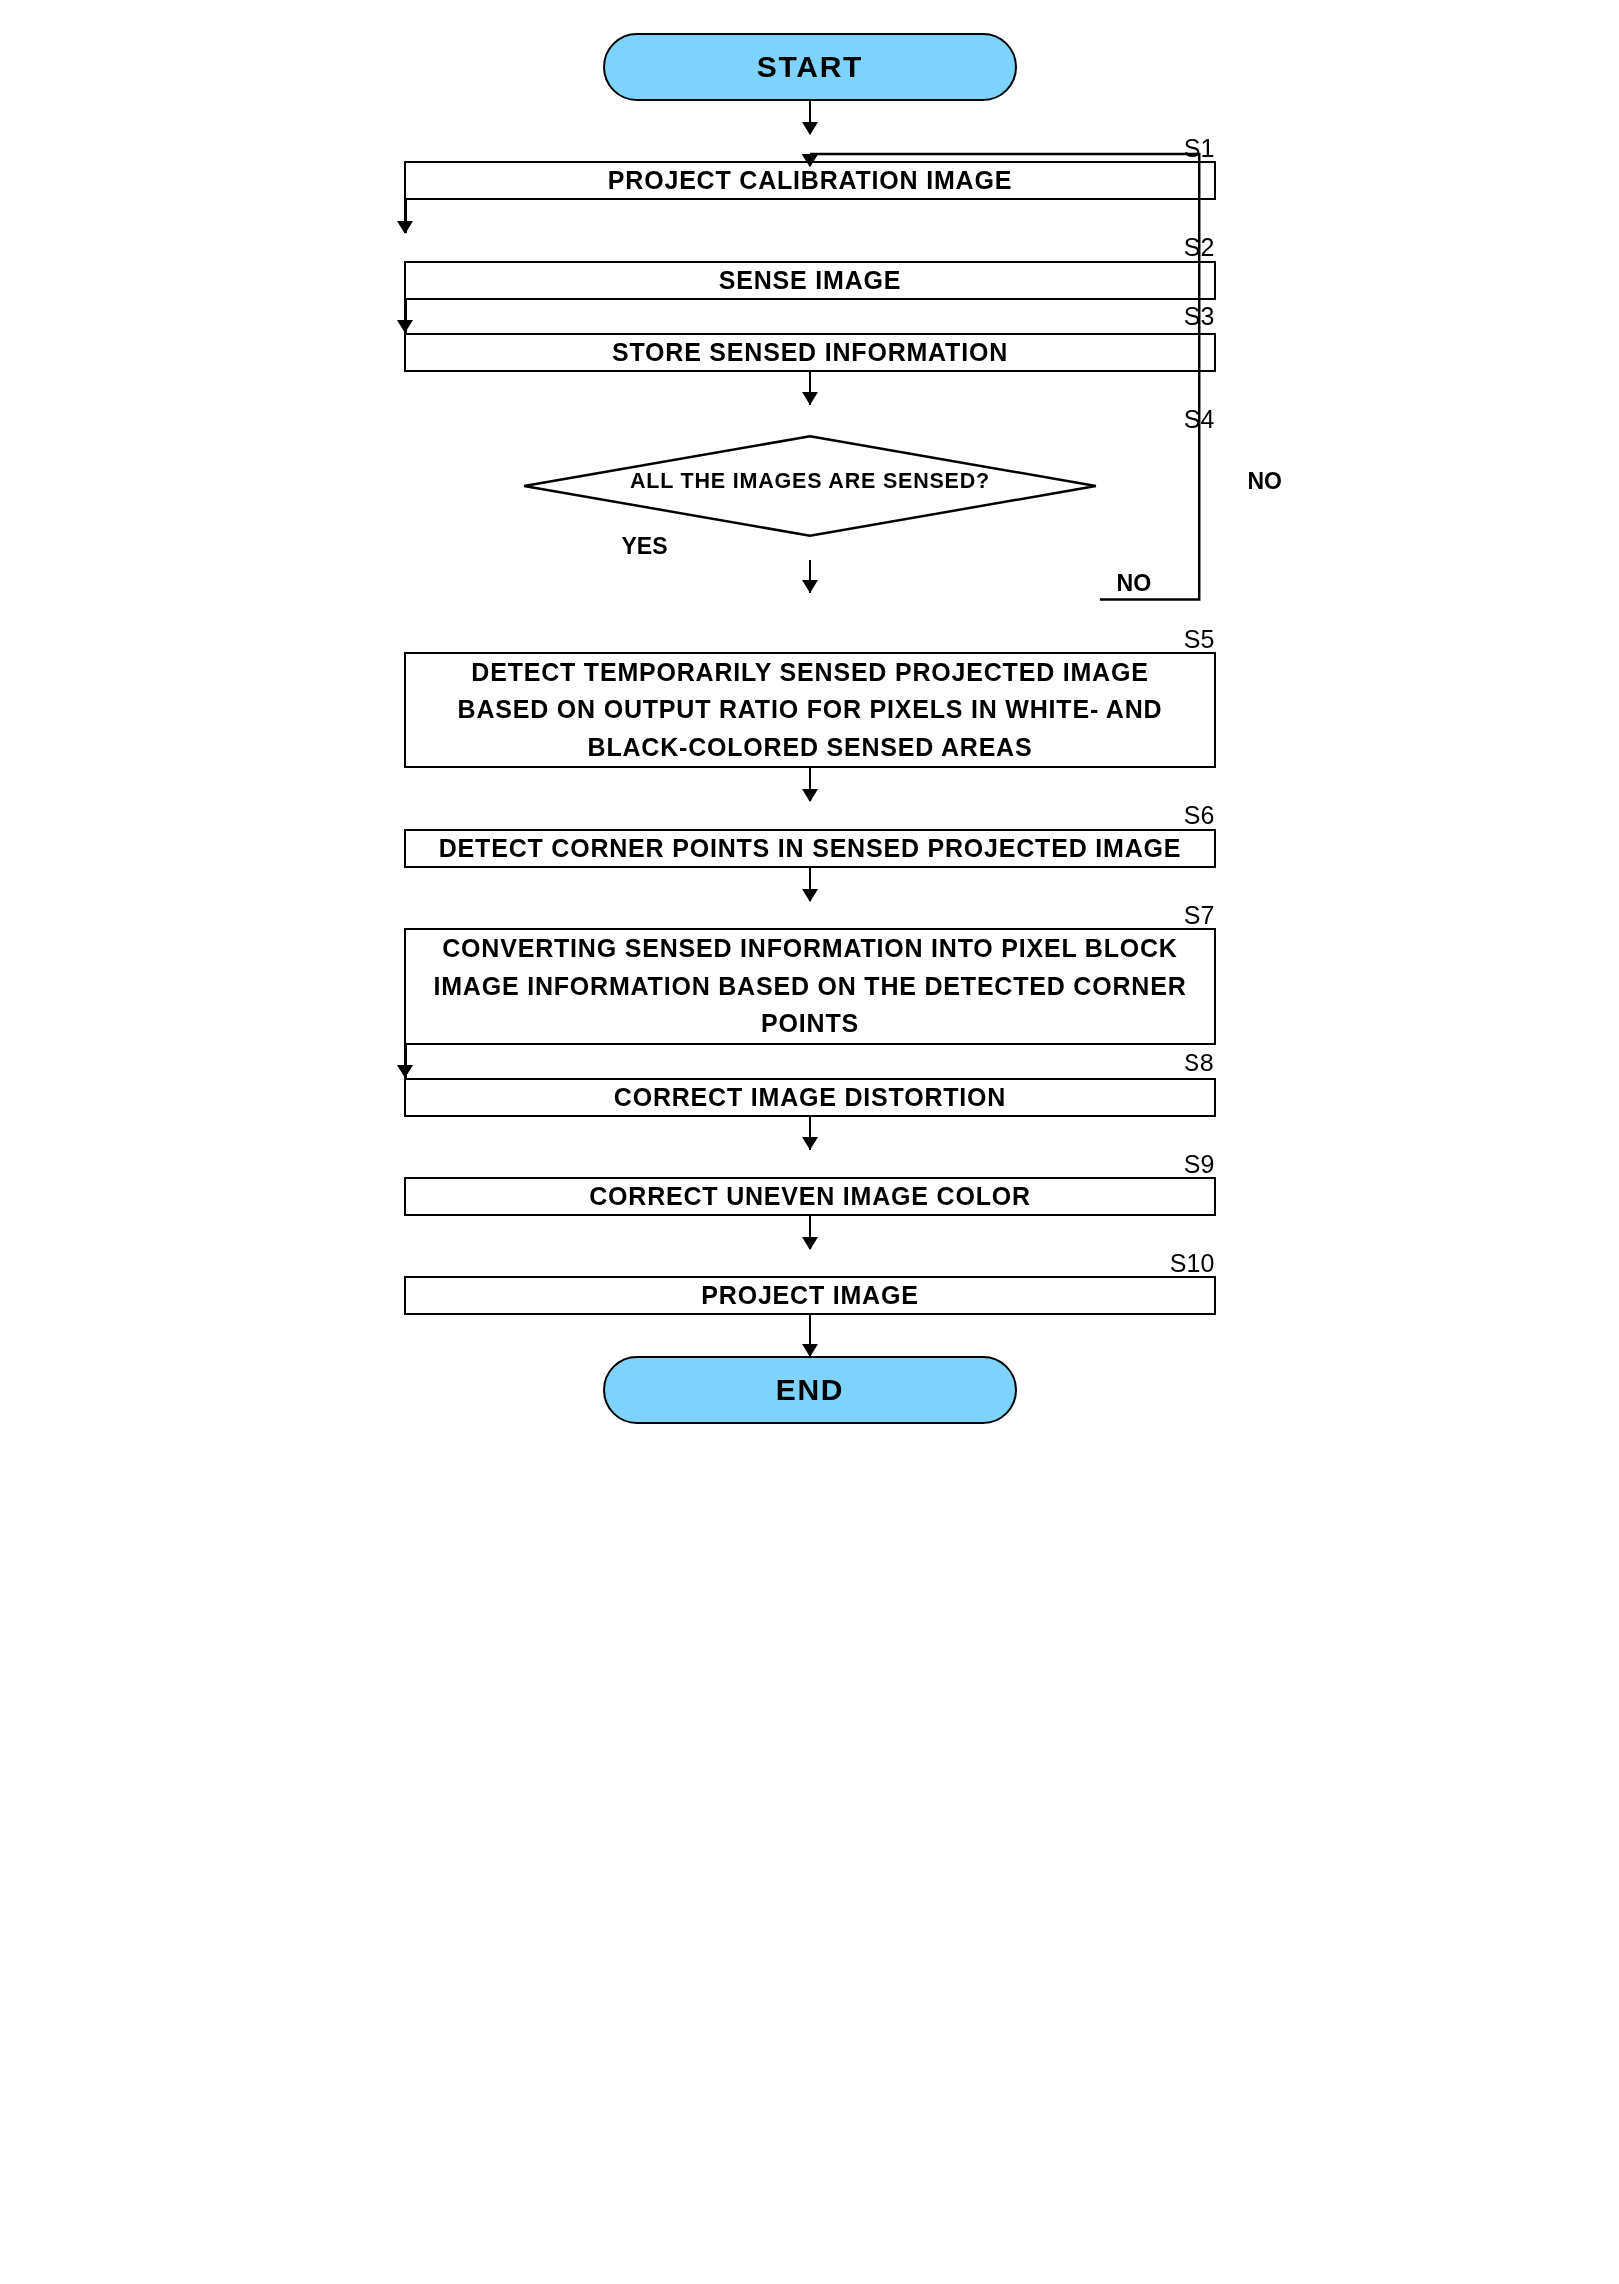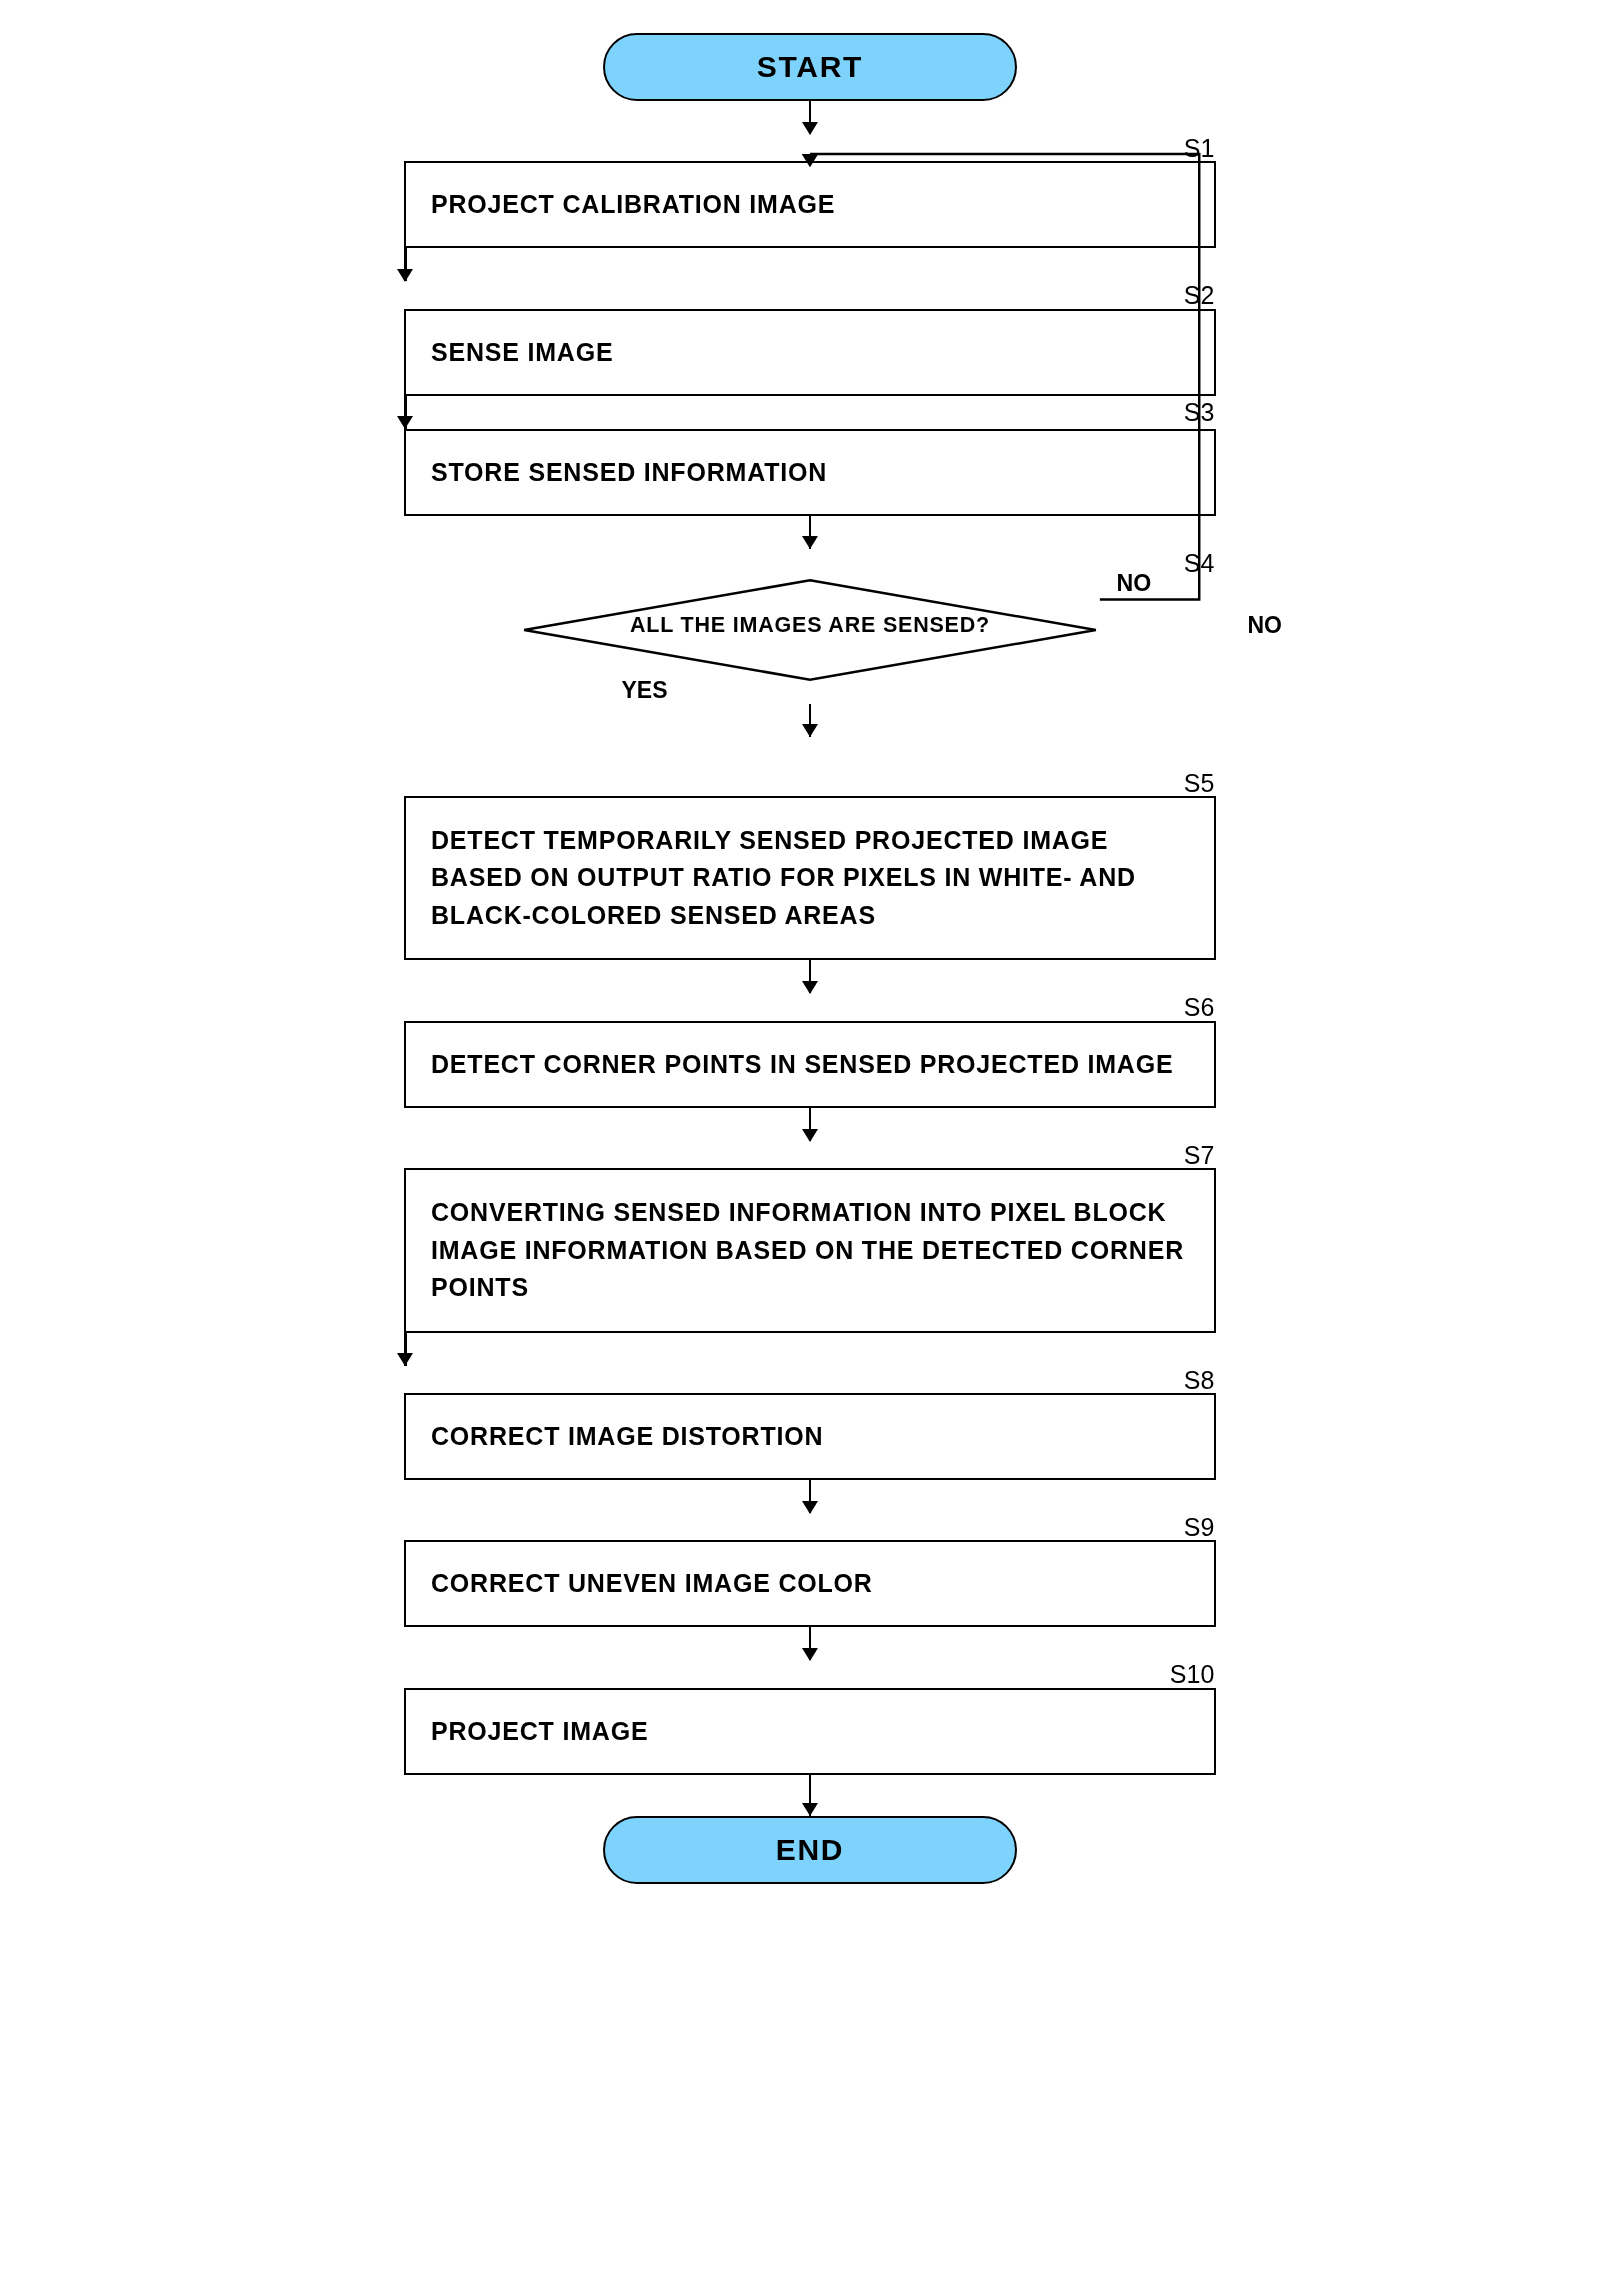--- a/index.html
+++ b/index.html
@@ -28,21 +28,22 @@
       text-align: center;
       font-size: 30px;
       font-weight: bold;
       min-width: 414px;
       background: #7dd3fc;
       letter-spacing: 1.7px;
     }
     
     .node-rect {
       border: 2.5px solid #000;
-      padding: 24px 25px;
+      padding: 0 25px;
+      text-align: center;
       font-size: 25px;
       font-weight: bold;
       width: 812px;
       background: #fff;
       letter-spacing: 0.8px;
       line-height: 1.4;
     }
     .arrow-down {
       width: 2.5px;
       height: 41px;
@@ -154,21 +155,21 @@
 
   <div style="position:relative; display:flex; flex-direction:column; align-items:center; width:812px;">
     <div class="arrow-down" style="height:33px;"></div>
     <div class="step-label-row">
       <span class="step-label">S7</span>
     </div>
   </div>
 
   <div class="node-rect" style="line-height:1.5;">CONVERTING SENSED INFORMATION INTO PIXEL BLOCK IMAGE INFORMATION BASED ON THE DETECTED CORNER POINTS</div>
 
-  <div style="position:relative; display:flex; flex-direction:column; align-items:flex-start; width:812px;">
+  <div style="position:relative; display:flex; align-items:flex-end; width:812px;font-family:Liberation Mono, monospace;">
     <div class="arrow-down" style="height:33px;"></div>
     <div class="step-label-row">
       <span class="step-label">S8</span>
     </div>
   </div>
 
   <div class="node-rect">CORRECT IMAGE DISTORTION</div>
 
   <div style="position:relative; display:flex; flex-direction:column; align-items:center; width:812px;">
     <div class="arrow-down" style="height:33px;"></div>

